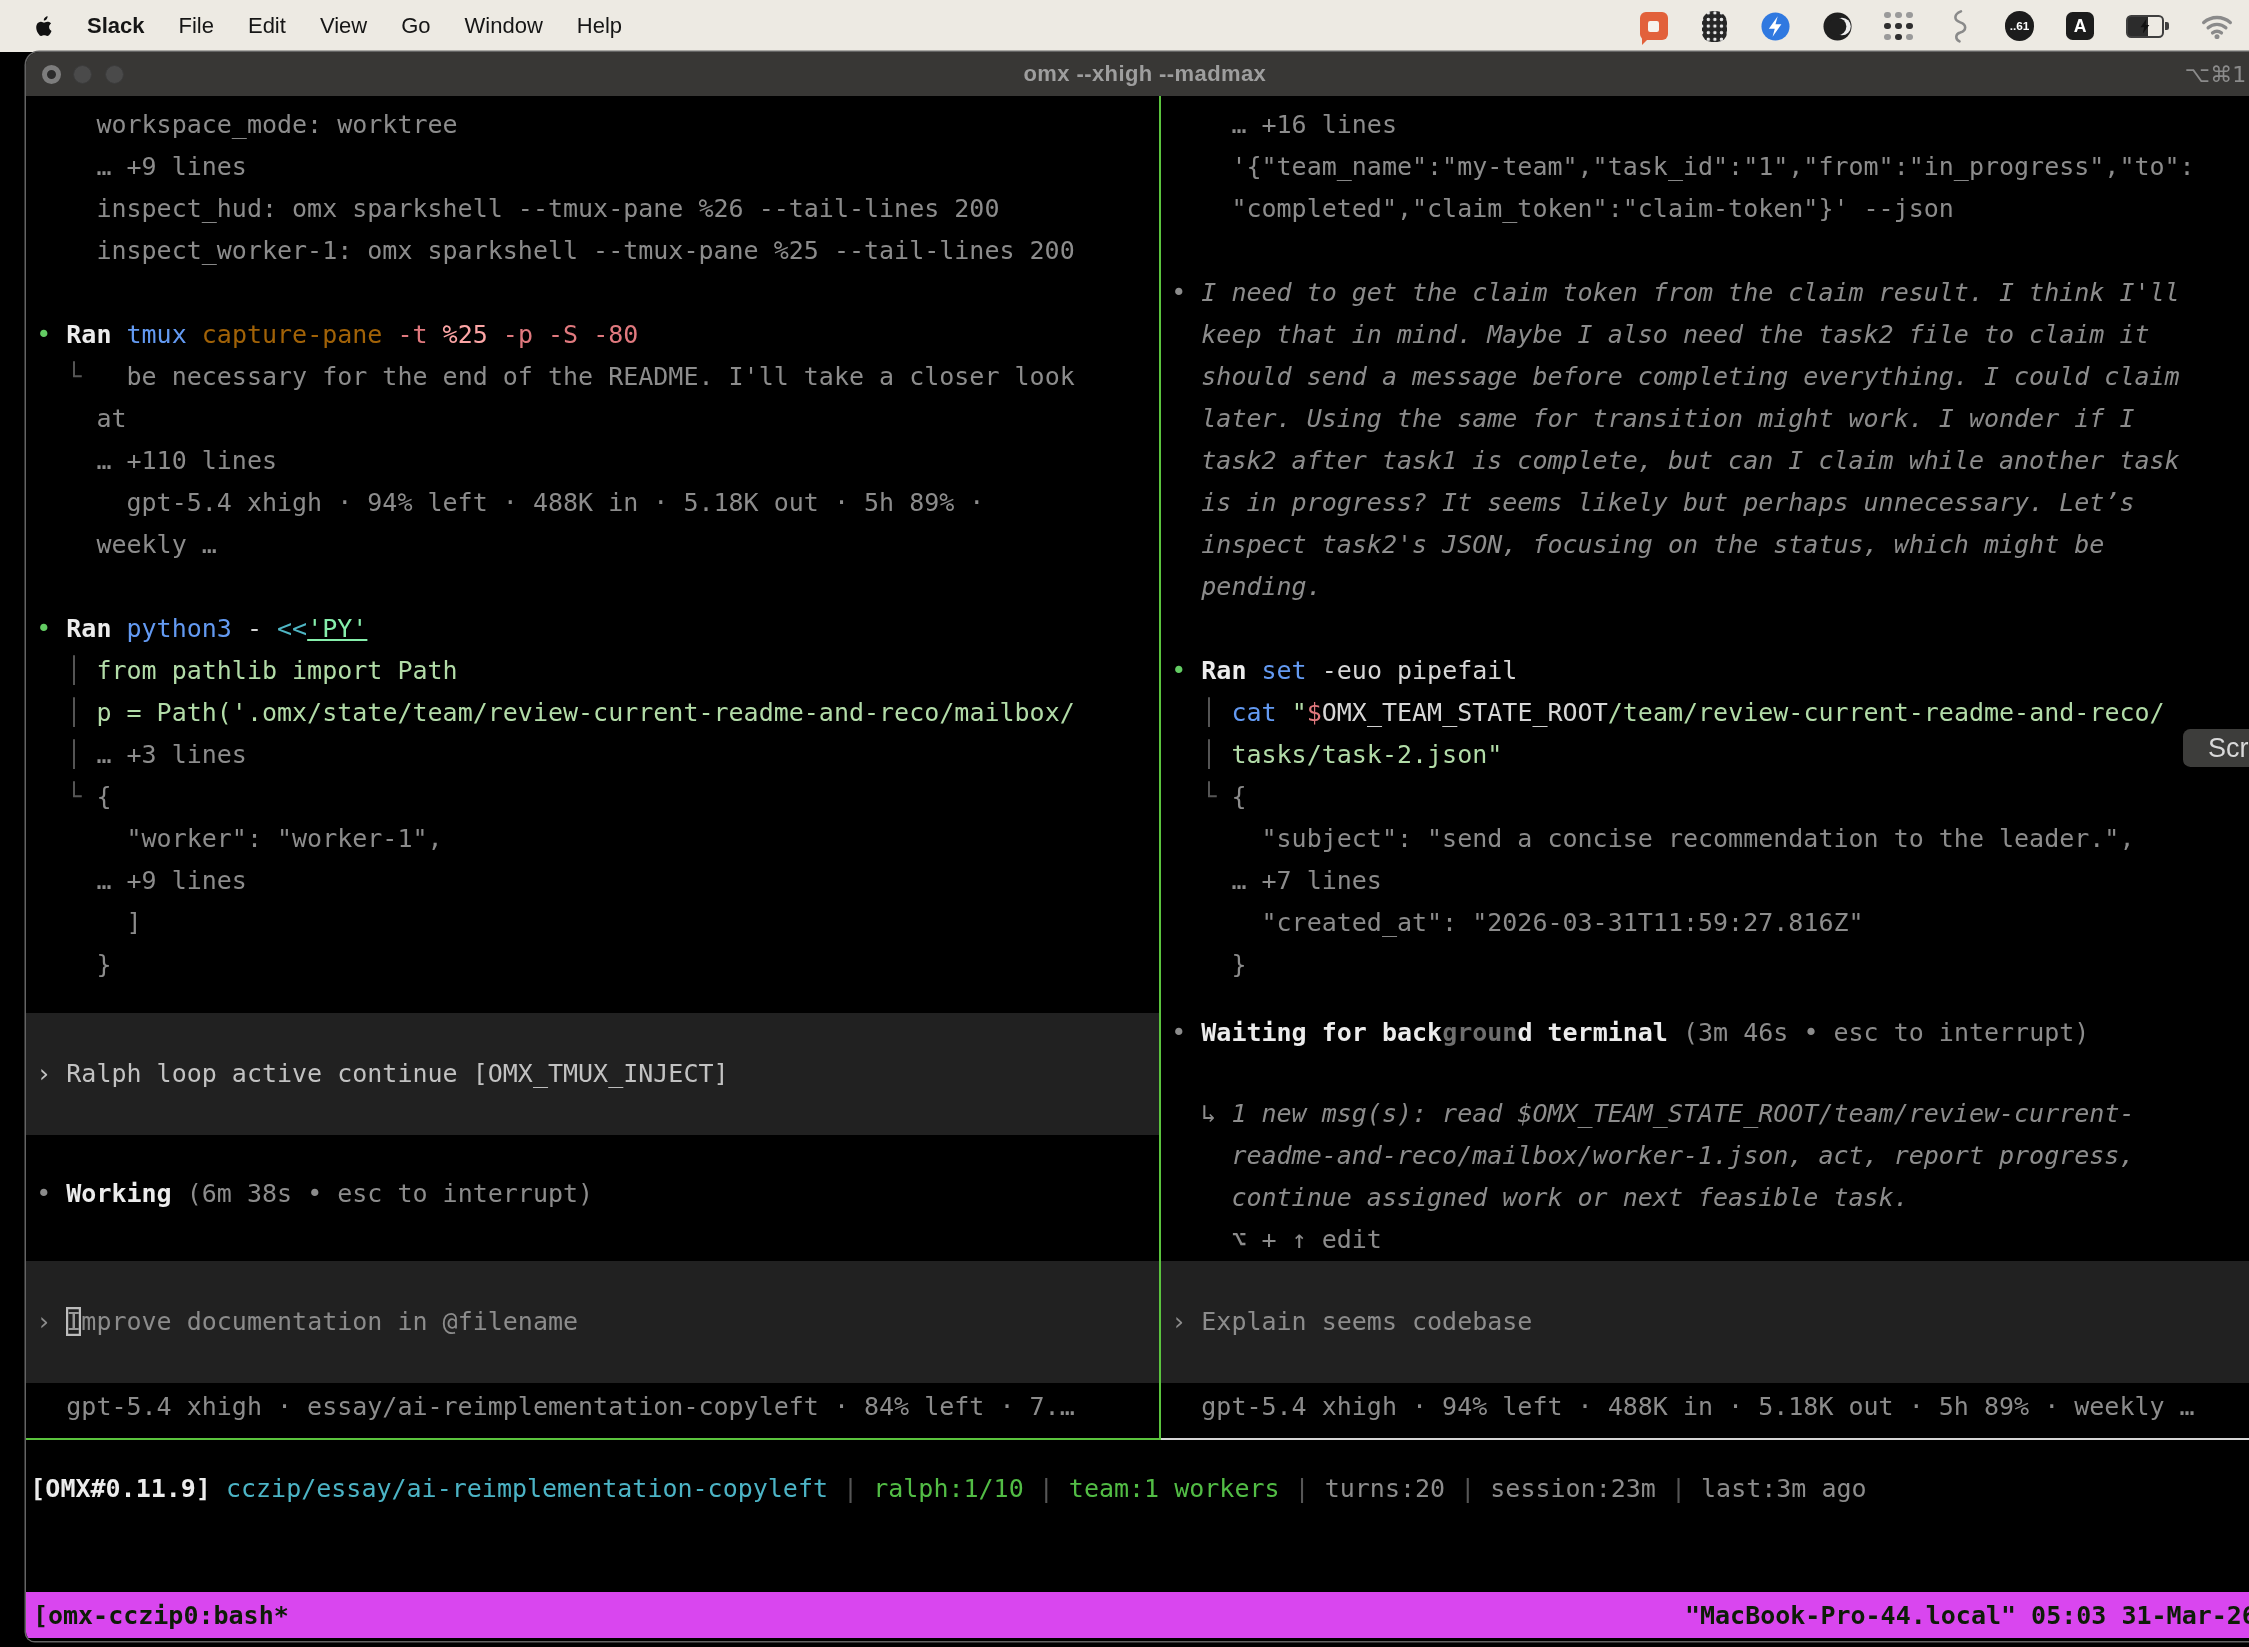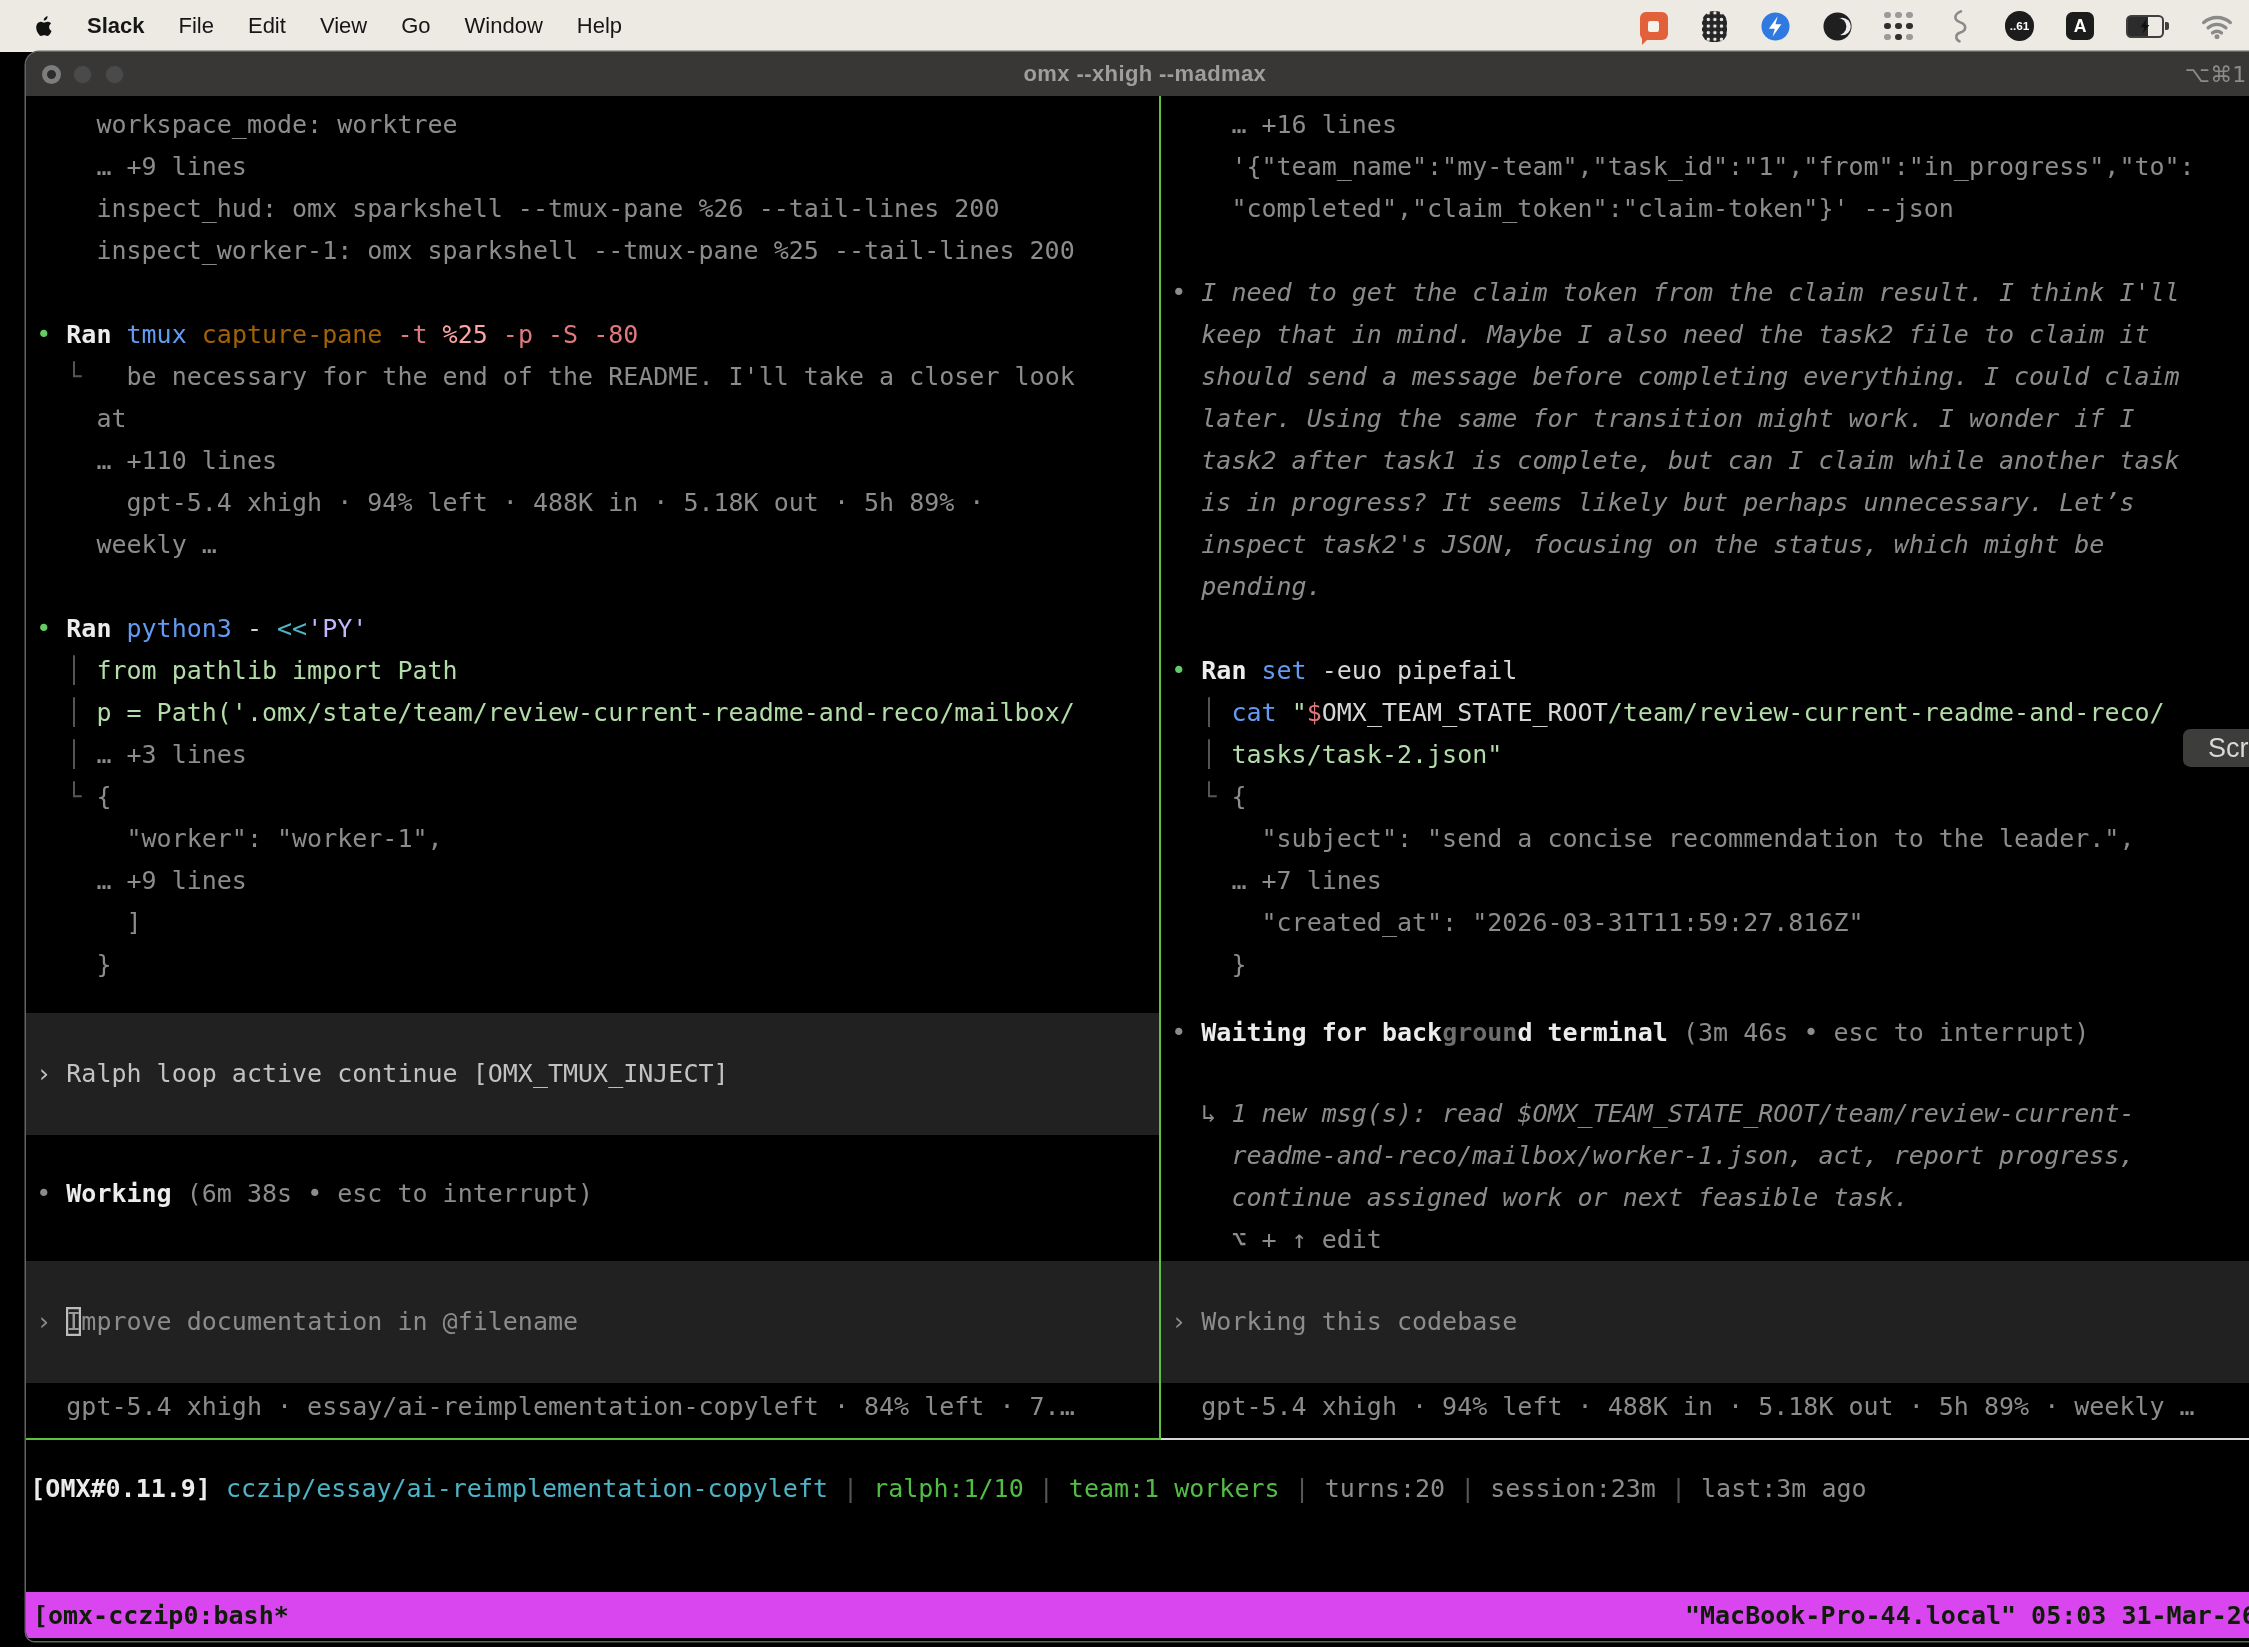--- a/index.html
+++ b/index.html
@@ -82,21 +82,21 @@
 
   
   .c-g{color:#8c8c8c;}
   .c-w{color:#ececec;font-weight:700;}
   .c-wn{color:#d6d6d6;}
   .c-b{color:#639af2;}
   .c-lb{color:#a16207;}
   .c-r{color:#e0797e;}
   .c-o{color:#fca5a5;}
   .c-t{color:#4fb6c4;}
-  .c-p{color:#c4b5fd;}
+  .c-p{color:#86efac;text-decoration:underline;}
   .c-gr{color:#b2dca8;}
   .c-gb{color:#63cc63;}
   .c-vl{color:#575757;}
   .c-i{color:#8c8c8c;font-style:italic;}
   .c-lt{color:#c2c2c2;}
   .c-dim{color:#6e6e6e;font-weight:700;}
   .c-cy{color:#4cb4c6;}
   .c-gn{color:#52bd45;}
   .c-sep{color:#565656;}
   .c-cur{color:#9a9a9a;box-shadow:inset 0 0 0 2.2px #bcbcbc;}
@@ -272,21 +272,21 @@
           <div class="line"><span class="c-g">• </span><span class="c-w">Waiting for back</span><span class="c-dim">groun</span><span class="c-w">d terminal </span><span class="c-g">(3m 46s • esc to interrupt)</span></div>
         </div>
       <div class="mailbox">
           <div class="line"><span class="c-g">  ↳ </span><span class="c-i">1 new msg(s): read $OMX_TEAM_STATE_ROOT/team/review-current-</span></div>
           <div class="line"><span class="c-i">    readme-and-reco/mailbox/worker-1.json, act, report progress,</span></div>
           <div class="line"><span class="c-i">    continue assigned work or next feasible task.</span></div>
           <div class="line"><span class="c-g">    ⌥ + ↑ edit</span></div>
         </div>
       <div class="band band2">
         <div>
-            <div class="line"><span class="c-g">› Working this codebase</span></div>
+            <div class="line"><span class="c-g">› Explain seems codebase</span></div>
           </div>
       </div>
       <div class="pane-status">
           <div class="line"><span class="c-g">  gpt-5.4 xhigh · 94% left · 488K in · 5.18K out · 5h 89% · weekly …</span></div>
         </div>
     </div>
 
     <div class="hborder-l"></div>
     <div class="hborder-r"></div>
 

